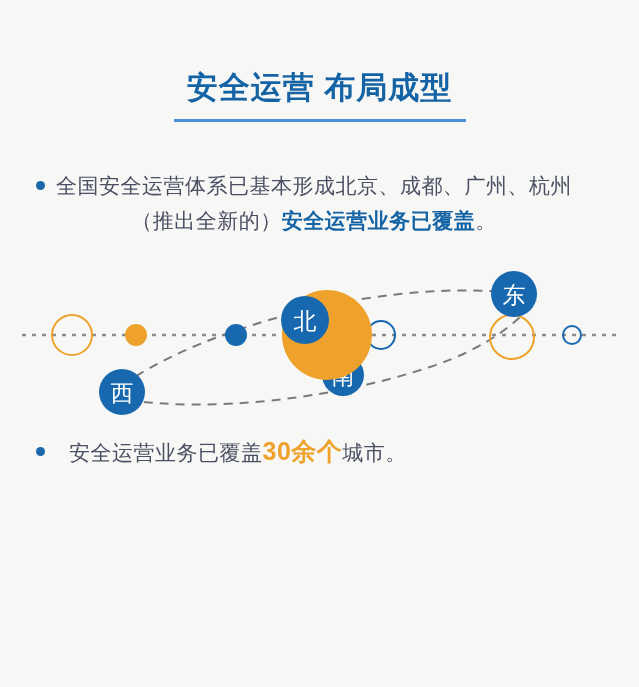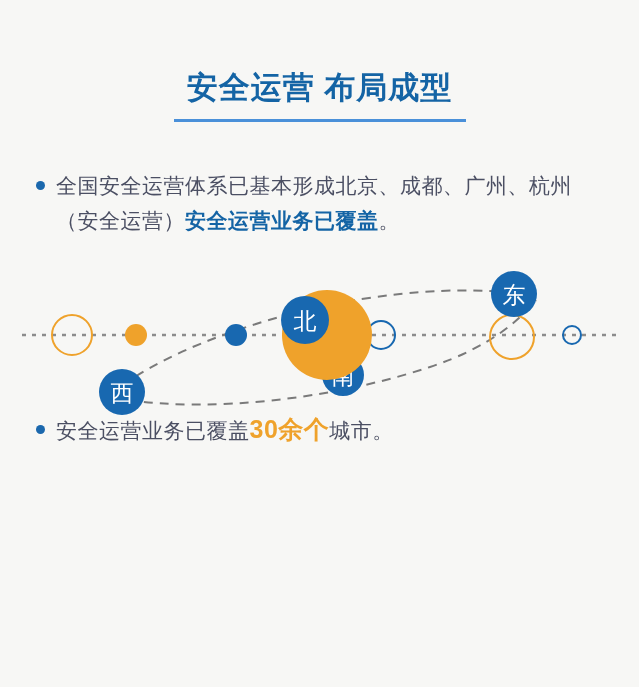--- a/index.html
+++ b/index.html
@@ -42,20 +42,21 @@
     height: 3px;
     background: #4a90d9;
     margin: 9px auto 0 auto;
   }
 
   
   .bullet-row {
     position: absolute;
     display: flex;
     align-items: flex-start;
+    text-align: center;
   }
   .bullet-dot {
     width: 9px;
     height: 9px;
     border-radius: 50%;
     background: #1b68ad;
     margin-top: 13px;
     margin-right: 11px;
     flex: 0 0 auto;
   }
@@ -70,21 +71,21 @@
     color: #1464a5;
     font-weight: bold;
   }
   .hl-orange {
     color: #efa22b;
     font-weight: bold;
     font-size: 25px;
   }
 
   #bullet-1 { left: 36px; top: 168px; width: 580px; }
-  #bullet-2 { left: 36px; top: 412px; width: 580px; }
+  #bullet-2 { left: 36px; top: 434px; width: 580px; gap: 13px; }
   #bullet-3 { left: 36px; top: 527px; width: 580px; }
 
   
   .diagram {
     position: absolute;
     left: 0;
     top: 252px;
     width: 639px;
     height: 175px;
   }
@@ -104,21 +105,21 @@
 
   <div class="title-block">
     <div class="title-text">安全运营 布局成型</div>
     <div class="title-rule"></div>
   </div>
 
   <div class="bullet-row" id="bullet-1">
     <span class="bullet-dot"></span>
     <span class="bullet-text">
       <span>全国安全运营体系已基本形成北京、成都、广州、杭州</span><br>
-      <span>（安全运营）</span><span class="hl-blue">安全运营业务已覆盖</span><span>。</span>
+      <span>（推出全新的）</span><span class="hl-blue">安全运营业务已覆盖</span><span>。</span>
     </span>
   </div>
 
   <div class="diagram">
     <svg width="639" height="175" viewBox="0 0 639 175" xmlns="http://www.w3.org/2000/svg">
 
       <line x1="22" y1="83" x2="618" y2="83" stroke="#8c8c8c" stroke-width="2.5" stroke-dasharray="4 6" stroke-linecap="butt"></line>
 
       <path d="M 110 143 C 170 92, 300 52, 400 42 C 460 36, 500 38, 528 44" fill="none" stroke="#7a7a7a" stroke-width="2" stroke-dasharray="9 7"></path>
       <path d="M 128 148 C 210 160, 330 148, 430 115 C 490 95, 520 68, 536 48" fill="none" stroke="#7a7a7a" stroke-width="2" stroke-dasharray="9 7"></path>

